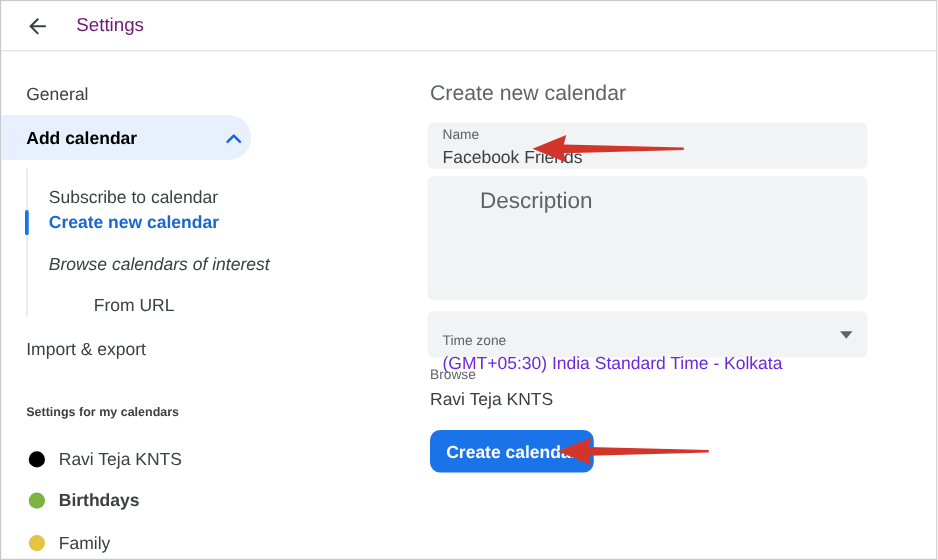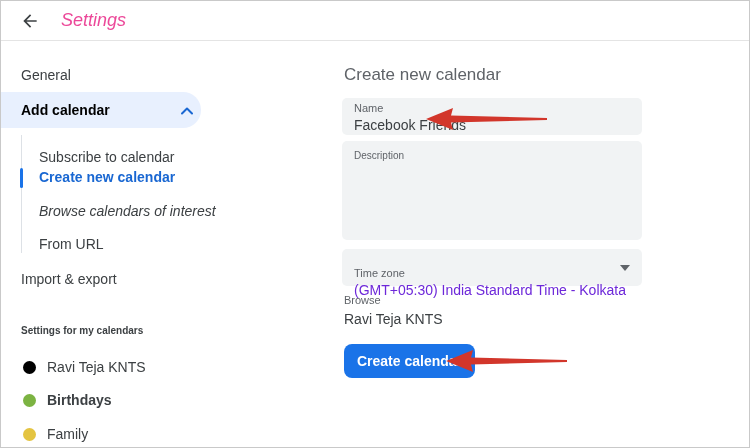--- a/index.html
+++ b/index.html
@@ -5,46 +5,46 @@
   html,body{margin:0;padding:0;background:#fff;}
   .frame{
     position:relative;width:750px;height:448px;box-sizing:border-box;
     background:#fff;border:1px solid #c9c9c9;overflow:hidden;
     font-family:"Liberation Sans",sans-serif;color:#3c4043;
   }
   
   .topbar{position:absolute;top:0;left:0;right:0;height:39px;border-bottom:1px solid #e4e4e4;display:flex;align-items:center;background:#fff;}
   .back-btn{margin-left:16px;width:26px;height:26px;display:flex;align-items:center;justify-content:center;cursor:pointer;border-radius:50%;}
   .back-btn svg{width:20px;height:20px;fill:#3c4043;}
-  .topbar-title{margin-left:18px;font-size:18px;color:#ec4899;font-style:italic;}
+  .topbar-title{margin-left:18px;font-size:15px;color:#701a75;}
   
   .sb-item{position:absolute;font-size:14px;color:#3c4043;white-space:nowrap;cursor:pointer;}
   .sb-general{left:20px;top:66px;}
   .sb-pill{position:absolute;left:0;top:91px;width:200px;height:36px;background:#e8f0fe;border-radius:0 18px 18px 0;display:flex;align-items:center;cursor:pointer;}
   .sb-pill-label{margin-left:20px;font-size:14px;font-weight:bold;color:#000000;}
   .sb-pill svg{position:absolute;left:179px;top:14px;}
   .sb-guide{position:absolute;left:20px;top:134px;width:1px;height:118px;background:#dde1e6;}
   .sb-activebar{position:absolute;left:19px;top:167px;width:3px;height:20px;background:#1a73e8;border-radius:2px;}
   .sb-sub{left:38px;}
   .sb-sub.active{color:#1967d2;font-weight:bold;}
-  .sb-sub-0{top:148px;} .sb-sub-1{top:168px;} .sb-sub-2{top:202px;font-style:italic;} .sb-sub-3{top:235px;}
+  .sb-sub-0{top:148px;} .sb-sub-1{top:168px;} .sb-sub-2{top:202px;font-style:italic;} .sb-sub-3{top:235px;margin-left:36px;}
   .sb-import{left:20px;top:270px;}
   .sb-section{position:absolute;left:20px;top:324px;font-size:10px;font-weight:bold;color:#3c4043;white-space:nowrap;}
   .sb-cal{position:absolute;left:22px;display:flex;align-items:center;cursor:pointer;}
   .sb-cal-0{top:358px;} .sb-cal-1{top:391px;font-weight:bold;} .sb-cal-2{top:425px;}
   .cal-dot{width:13px;height:13px;border-radius:50%;background:#888;flex:0 0 auto;}
   .cal-label{margin-left:11px;font-size:14px;color:#3c4043;white-space:nowrap;}
   
   .main-heading{position:absolute;left:343px;top:64px;font-size:17px;color:#5f6368;}
-  .field{position:absolute;left:341px;width:300px;background:#f1f3f4;border-radius:5px;box-sizing:border-box;}
+  .field{position:absolute;left:341px;width:352px;background:#f1f3f4;border-radius:5px;box-sizing:border-box;}
   .f-label{font-size:11px;color:#5f6368;line-height:13px;}
   .f-name{top:97px;height:37px;padding:4px 12px;cursor:text;}
   .f-input{display:block;border:none;background:transparent;font-family:inherit;font-size:14px;color:#3c4043;padding:0;margin-top:2px;width:100%;outline:none;}
   .f-desc{top:140px;height:99px;}
-  .f-desc textarea{width:100%;height:100%;border:none;background:transparent;resize:none;font-family:inherit;font-size:10px;color:#3c4043;padding:9px 12px;box-sizing:border-box;outline:none;border-radius:5px;}
+  .f-desc textarea{width:100%;height:100%;border:none;background:transparent;resize:none;font-family:inherit;font-size:18px;color:#3c4043;padding:9px 12px;box-sizing:border-box;outline:none;border-radius:5px;margin-left:30px;}
   .f-desc textarea::placeholder{color:#5f6368;opacity:1;}
   .f-tz{top:248px;height:37px;padding:18px 12px;cursor:pointer;}
   .tz-value{font-size:14px;color:#6d28d9;margin-top:2px;white-space:nowrap;}
   .tz-caret{position:absolute;right:12px;top:16px;width:0;height:0;border-left:5px solid transparent;border-right:5px solid transparent;border-top:6px solid #5f6368;}
   .owner{position:absolute;left:343px;top:293px;}
   .owner-value{font-size:14px;color:#3c4043;margin-top:4px;white-space:nowrap;}
   .create-btn{position:absolute;left:343px;top:343px;width:131px;height:34px;background:#1a73e8;color:#fff;border:none;border-radius:8px;font-family:inherit;font-size:14px;font-weight:bold;cursor:pointer;}
   
   .ann-arrow{position:absolute;width:124px;height:26px;z-index:5;pointer-events:none;}
   .ann-arrow-name{left:424px;top:105px;}

